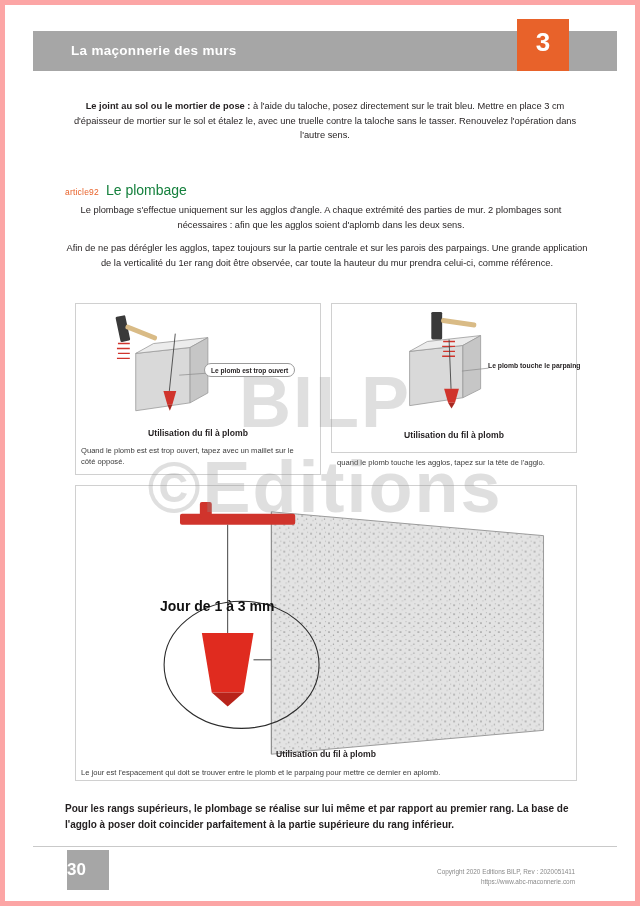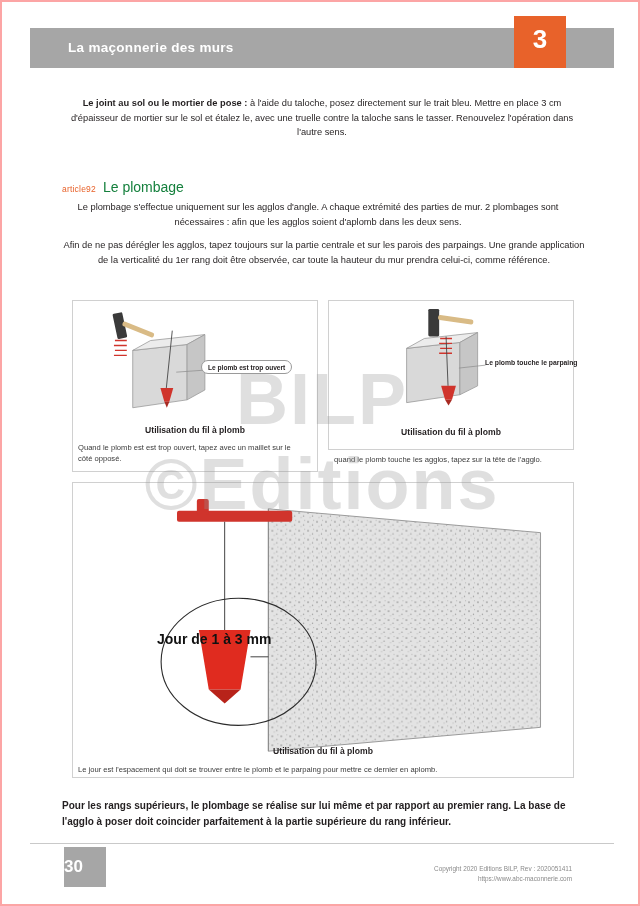--- a/index.html
+++ b/index.html
@@ -13,21 +13,21 @@
     position: relative;
     overflow: hidden;
   }
 
   
   .page {
     position: absolute;
     left: 0; top: 0;
     width: 640px; height: 906px;
     background: #fff;
-    border: 2px solid #fca5a5;
+    border: 5px solid #fca5a5;
   }
 
   
   .header-band {
     position: absolute;
     left: 28px; top: 26px;
     width: 584px; height: 40px;
     background: #a6a6a6;
   }
   .header-title {
@@ -133,21 +133,20 @@
     font-weight: bold;
     color: #231f20;
     white-space: nowrap;
   }
   .jour-label {
     position: absolute;
     font-size: 14px;
     font-weight: bold;
     color: #111;
     white-space: nowrap;
-    margin-top: 36px;
   }
 
   
   .watermark {
     position: absolute;
     left: 0; top: 355px;
     width: 640px;
     text-align: center;
     font-size: 72px;
     font-weight: bold;

